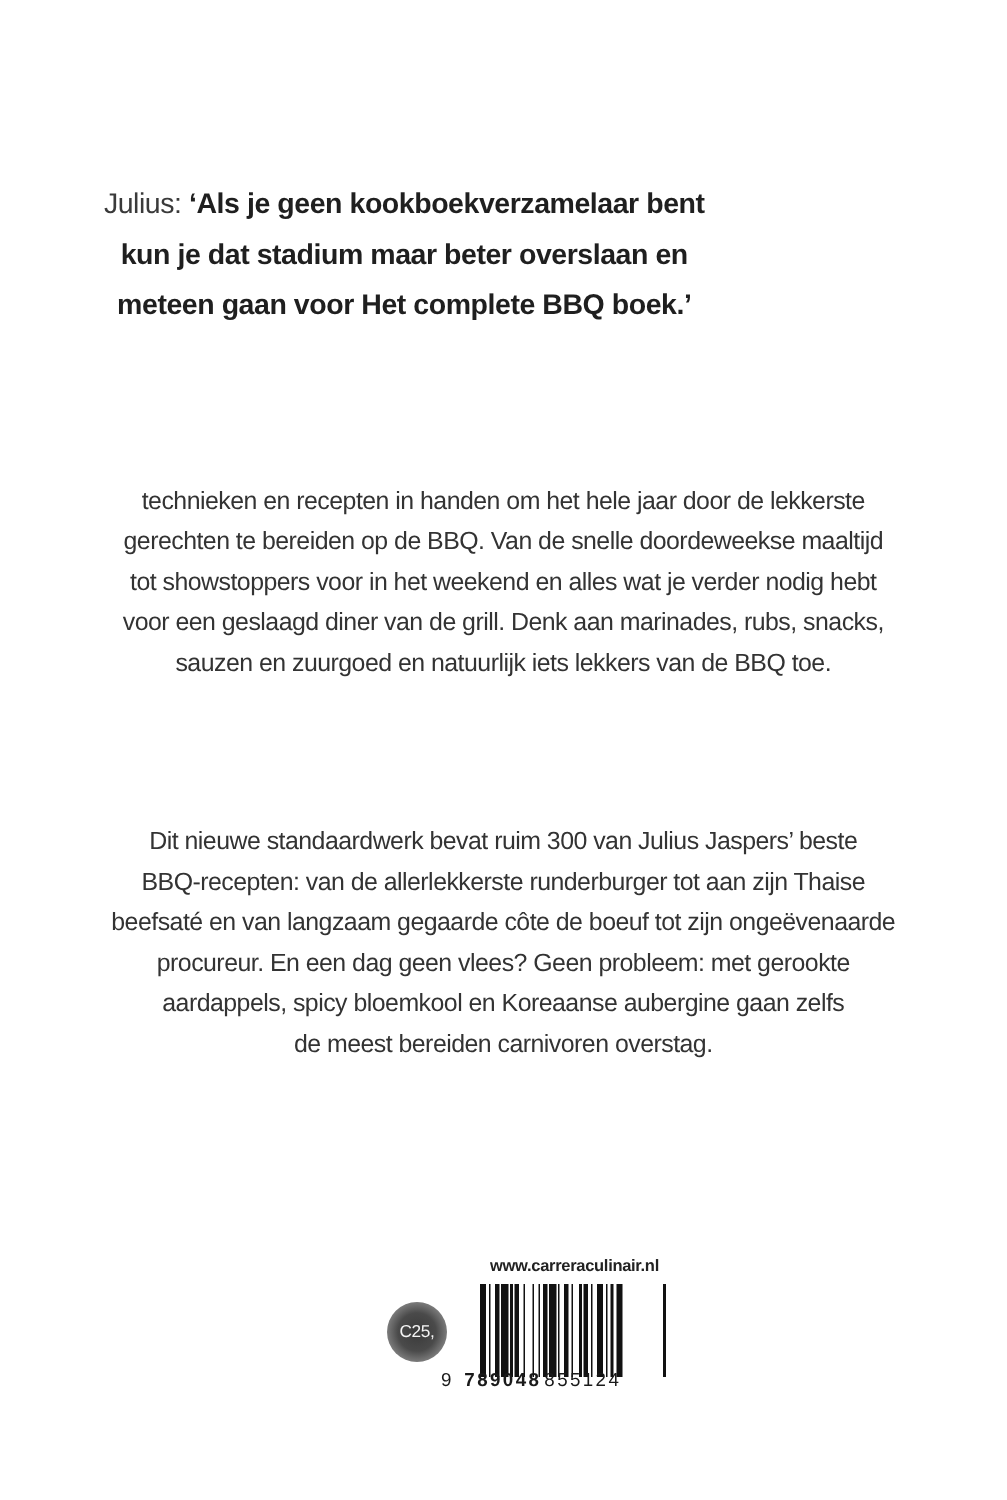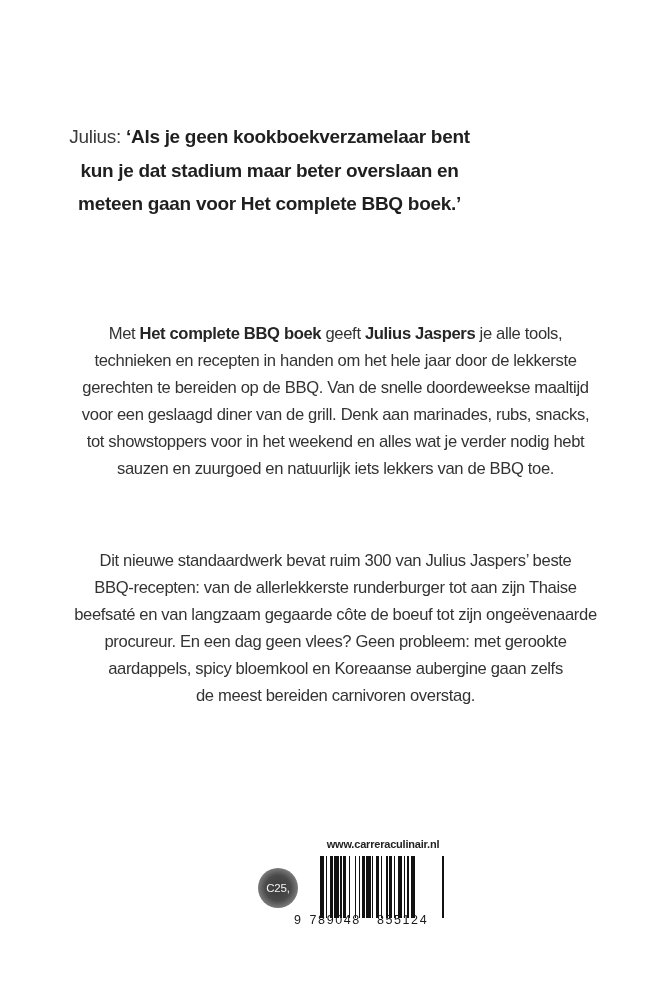--- a/index.html
+++ b/index.html
@@ -83,21 +83,21 @@
     position: absolute;
     left: 294px;
     top: 913px;
     font-family: "Liberation Sans", sans-serif;
     font-size: 12.5px;
     letter-spacing: 1.6px;
     color: #1a1a1a;
     white-space: nowrap;
   }
   .isbn .first { margin-right: 7px; }
-  .isbn .grp { margin-right: 16px; }
+  .isbn .grp { margin-right: 2px; font-weight: bold; }
 
   .badge {
     position: absolute;
     left: 258px;
     top: 868px;
     width: 40px;
     height: 40px;
     border-radius: 50%;
     background: radial-gradient(circle, #3a3a3a 0%, #4a4a4a 45%, #7a7a7a 70%, rgba(200,200,200,0.4) 85%, rgba(255,255,255,0) 100%);
     display: flex;
@@ -112,25 +112,24 @@
 </head>
 <body>
 
 <div class="quote">
   <span class="line"><span class="attrib">Julius:</span> <b>‘Als je geen kookboekverzamelaar bent</b></span>
   <span class="line"><b>kun je dat stadium maar beter overslaan en</b></span>
   <span class="line"><b>meteen gaan voor Het complete BBQ boek.’</b></span>
 </div>
 
 <div class="para para1">
-  <span class="line"><span>Met </span><b>Het complete BBQ boek</b><span> geeft </span><b>Julius Jaspers</b><span> je alle tools,</span></span>
   <span class="line">technieken en recepten in handen om het hele jaar door de lekkerste</span>
   <span class="line">gerechten te bereiden op de BBQ. Van de snelle doordeweekse maaltijd</span>
+  <span class="line">tot showstoppers voor in het weekend en alles wat je verder nodig hebt</span>
   <span class="line">voor een geslaagd diner van de grill. Denk aan marinades, rubs, snacks,</span>
-  <span class="line">tot showstoppers voor in het weekend en alles wat je verder nodig hebt</span>
   <span class="line">sauzen en zuurgoed en natuurlijk iets lekkers van de BBQ toe.</span>
 </div>
 
 <div class="para para2">
   <span class="line">Dit nieuwe standaardwerk bevat ruim 300 van Julius Jaspers’ beste</span>
   <span class="line">BBQ-recepten: van de allerlekkerste runderburger tot aan zijn Thaise</span>
   <span class="line">beefsaté en van langzaam gegaarde côte de boeuf tot zijn ongeëvenaarde</span>
   <span class="line">procureur. En een dag geen vlees? Geen probleem: met gerookte</span>
   <span class="line">aardappels, spicy bloemkool en Koreaanse aubergine gaan zelfs</span>
   <span class="line">de meest bereiden carnivoren overstag.</span>

